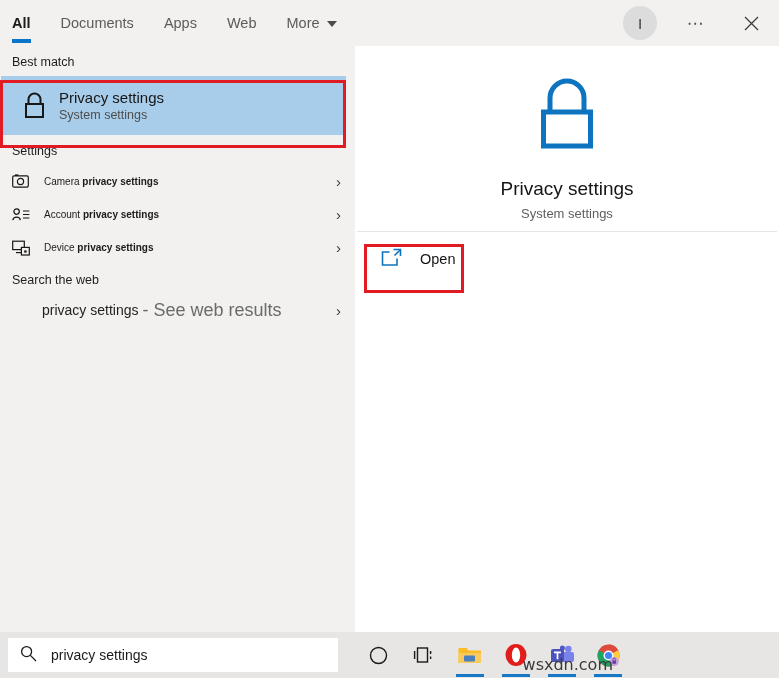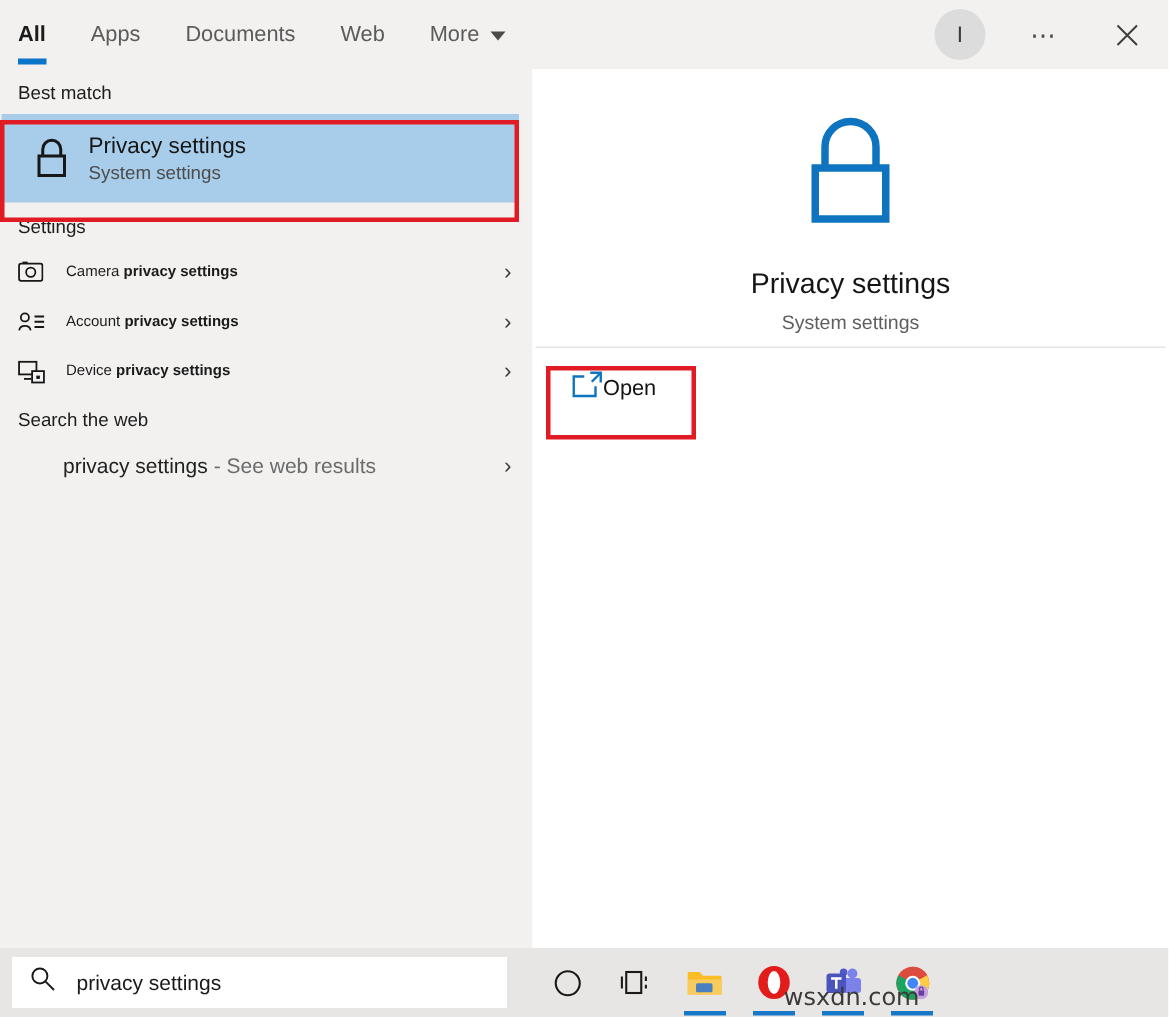--- a/index.html
+++ b/index.html
@@ -81,37 +81,37 @@
   .setting-icon { width: 30px; display: flex; align-items: center; }
   .setting-label { font-size: 10px; color: #1b1b1b; flex: 1; padding-left: 2px; }
   .setting-label b { font-weight: 700; }
   .chev { color: #3c3c3c; font-size: 15px; line-height: 1; }
 
   .web-row {
     height: 32px; display: flex; align-items: center;
     padding-left: 42px; padding-right: 14px;
   }
   .web-q { font-size: 14px; color: #1f1f1f; }
-  .web-rest { font-size: 14px; color: #6b6b6b; padding-left: 4px; flex: 1; }
+  .web-rest { font-size: 18px; color: #6b6b6b; padding-left: 4px; flex: 1; }
 
   
   .rightpane {
     position: absolute; left: 355px; top: 46px; width: 424px; height: 586px;
     background: #ffffff;
   }
   .preview-card {
     height: 185px; display: flex; flex-direction: column;
     align-items: center; justify-content: center; padding-top: 18px;
   }
   .preview-title { font-size: 19px; color: #151515; margin-top: 18px; }
   .preview-sub { font-size: 13px; color: #5e5e5e; margin-top: 6px; }
   .divider { height: 1px; background: #e6e5e4; margin: 0 2px; }
   .open-row { position: relative; height: 54px; display: flex; align-items: center; }
   .open-btn {
-    display: flex; align-items: center; 
+    display: flex; align-items: center; gap: 18px;
     padding: 8px 26px 8px 14px; margin-left: 12px;
   }
   .open-label { font-size: 14.5px; color: #131313; }
 
   
   .anno {
     position: absolute; border: 3px solid #e01b24;
     pointer-events: none; background: transparent;
   }
 
@@ -145,25 +145,25 @@
 
   <div class="tabbar">
     <div class="tabs">
 
       <div class="tab active">
         <span>All</span>
         <span class="underline"></span>
       </div>
 
       <div class="tab">
+        <span>Documents</span>
+      </div>
+
+      <div class="tab">
         <span>Apps</span>
-      </div>
-
-      <div class="tab">
-        <span>Documents</span>
       </div>
 
       <div class="tab">
         <span>Web</span>
       </div>
 
       <div class="tab">
         <span>More</span>
         <span class="caret"></span>
       </div>

